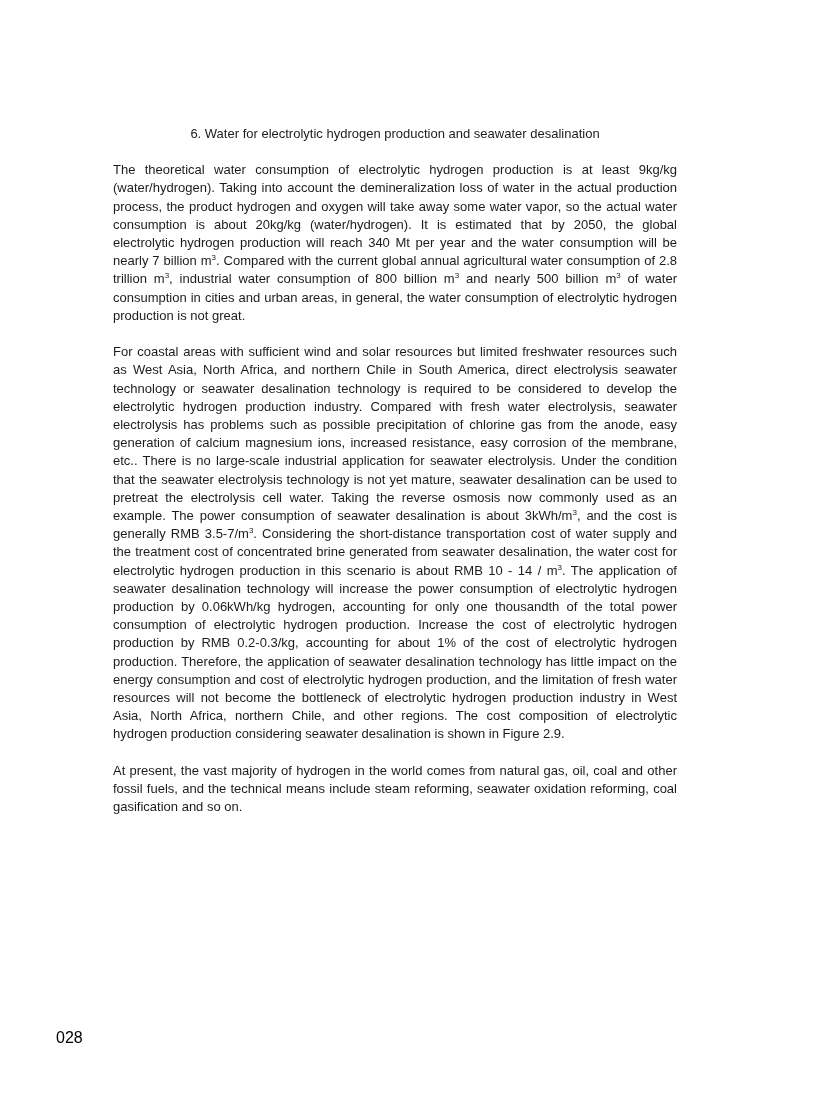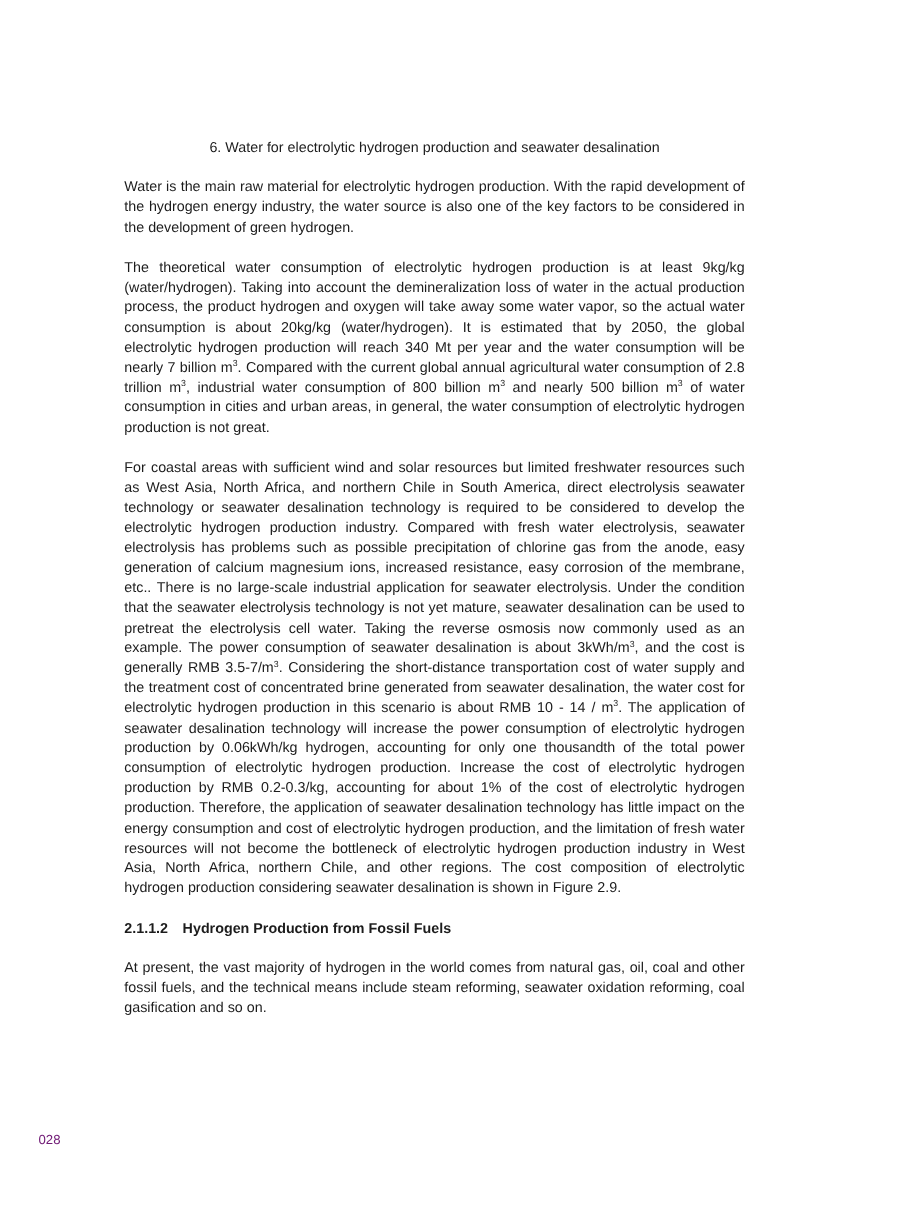--- a/index.html
+++ b/index.html
@@ -44,36 +44,34 @@
     line-height: 18.2px;
     font-weight: bold;
     margin: 0 0 18.2px 0;
   }
   .subsection-heading .num {
     display: inline-block;
     width: 53px;
   }
   .page-number {
     position: absolute;
-    left: 35px;
+    left: 56px;
     top: 1029px;
-    font-size: 12px;
-    color: #701a75;
+    font-size: 16px;
+    color: #000000;
   }
 </style>
 </head>
 <body>
 
 <div class="page-body">
   <h3 class="section-heading">6.  Water for electrolytic hydrogen production and seawater desalination</h3>
 
-  <p class="para">Water is the main raw material for electrolytic hydrogen production. With the rapid development of the hydrogen energy industry, the water source is also one of the key factors to be considered in the development of green hydrogen.</p>
 
   <p class="para"><span>The theoretical water consumption of electrolytic hydrogen production is at least 9kg/kg (water/hydrogen). Taking into account the demineralization loss of water in the actual production process, the product hydrogen and oxygen will take away some water vapor, so the actual water consumption is about 20kg/kg (water/hydrogen). It is estimated that by 2050, the global electrolytic hydrogen production will reach 340 Mt per year and the water consumption will be nearly 7 billion m</span><sup>3</sup><span>. Compared with the current global annual agricultural water consumption of 2.8 trillion m</span><sup>3</sup><span>, industrial water consumption of 800 billion m</span><sup>3</sup><span> and nearly 500 billion m</span><sup>3</sup><span> of water consumption in cities and urban areas, in general, the water consumption of electrolytic hydrogen production is not great.</span></p>
 
   <p class="para"><span>For coastal areas with sufficient wind and solar resources but limited freshwater resources such as West Asia, North Africa, and northern Chile in South America, direct electrolysis seawater technology or seawater desalination technology is required to be considered to develop the electrolytic hydrogen production industry. Compared with fresh water electrolysis, seawater electrolysis has problems such as possible precipitation of chlorine gas from the anode, easy generation of calcium magnesium ions, increased resistance, easy corrosion of the membrane, etc.. There is no large-scale industrial application for seawater electrolysis. Under the condition that the seawater electrolysis technology is not yet mature, seawater desalination can be used to pretreat the electrolysis cell water. Taking the reverse osmosis now commonly used as an example. The power consumption of seawater desalination is about 3kWh/m</span><sup>3</sup><span>, and the cost is generally RMB 3.5-7/m</span><sup>3</sup><span>. Considering the short-distance transportation cost of water supply and the treatment cost of concentrated brine generated from seawater desalination, the water cost for electrolytic hydrogen production in this scenario is about RMB 10 - 14 / m</span><sup>3</sup><span>. The application of seawater desalination technology will increase the power consumption of electrolytic hydrogen production by 0.06kWh/kg hydrogen, accounting for only one thousandth of the total power consumption of electrolytic hydrogen production. Increase the cost of electrolytic hydrogen production by RMB 0.2-0.3/kg, accounting for about 1% of the cost of electrolytic hydrogen production. Therefore, the application of seawater desalination technology has little impact on the energy consumption and cost of electrolytic hydrogen production, and the limitation of fresh water resources will not become the bottleneck of electrolytic hydrogen production industry in West Asia, North Africa, northern Chile, and other regions. The cost composition of electrolytic hydrogen production considering seawater desalination is shown in Figure 2.9.</span></p>
 
-  <h4 class="subsection-heading"><span class="num">2.1.1.2</span><span>Hydrogen Production from Fossil Fuels</span></h4>
 
   <p class="para">At present, the vast majority of hydrogen in the world comes from natural gas, oil, coal and other fossil fuels, and the technical means include steam reforming, seawater oxidation reforming, coal gasification and so on.</p>
 </div>
 
 <div class="page-number">028</div>
 
 </body></html>

